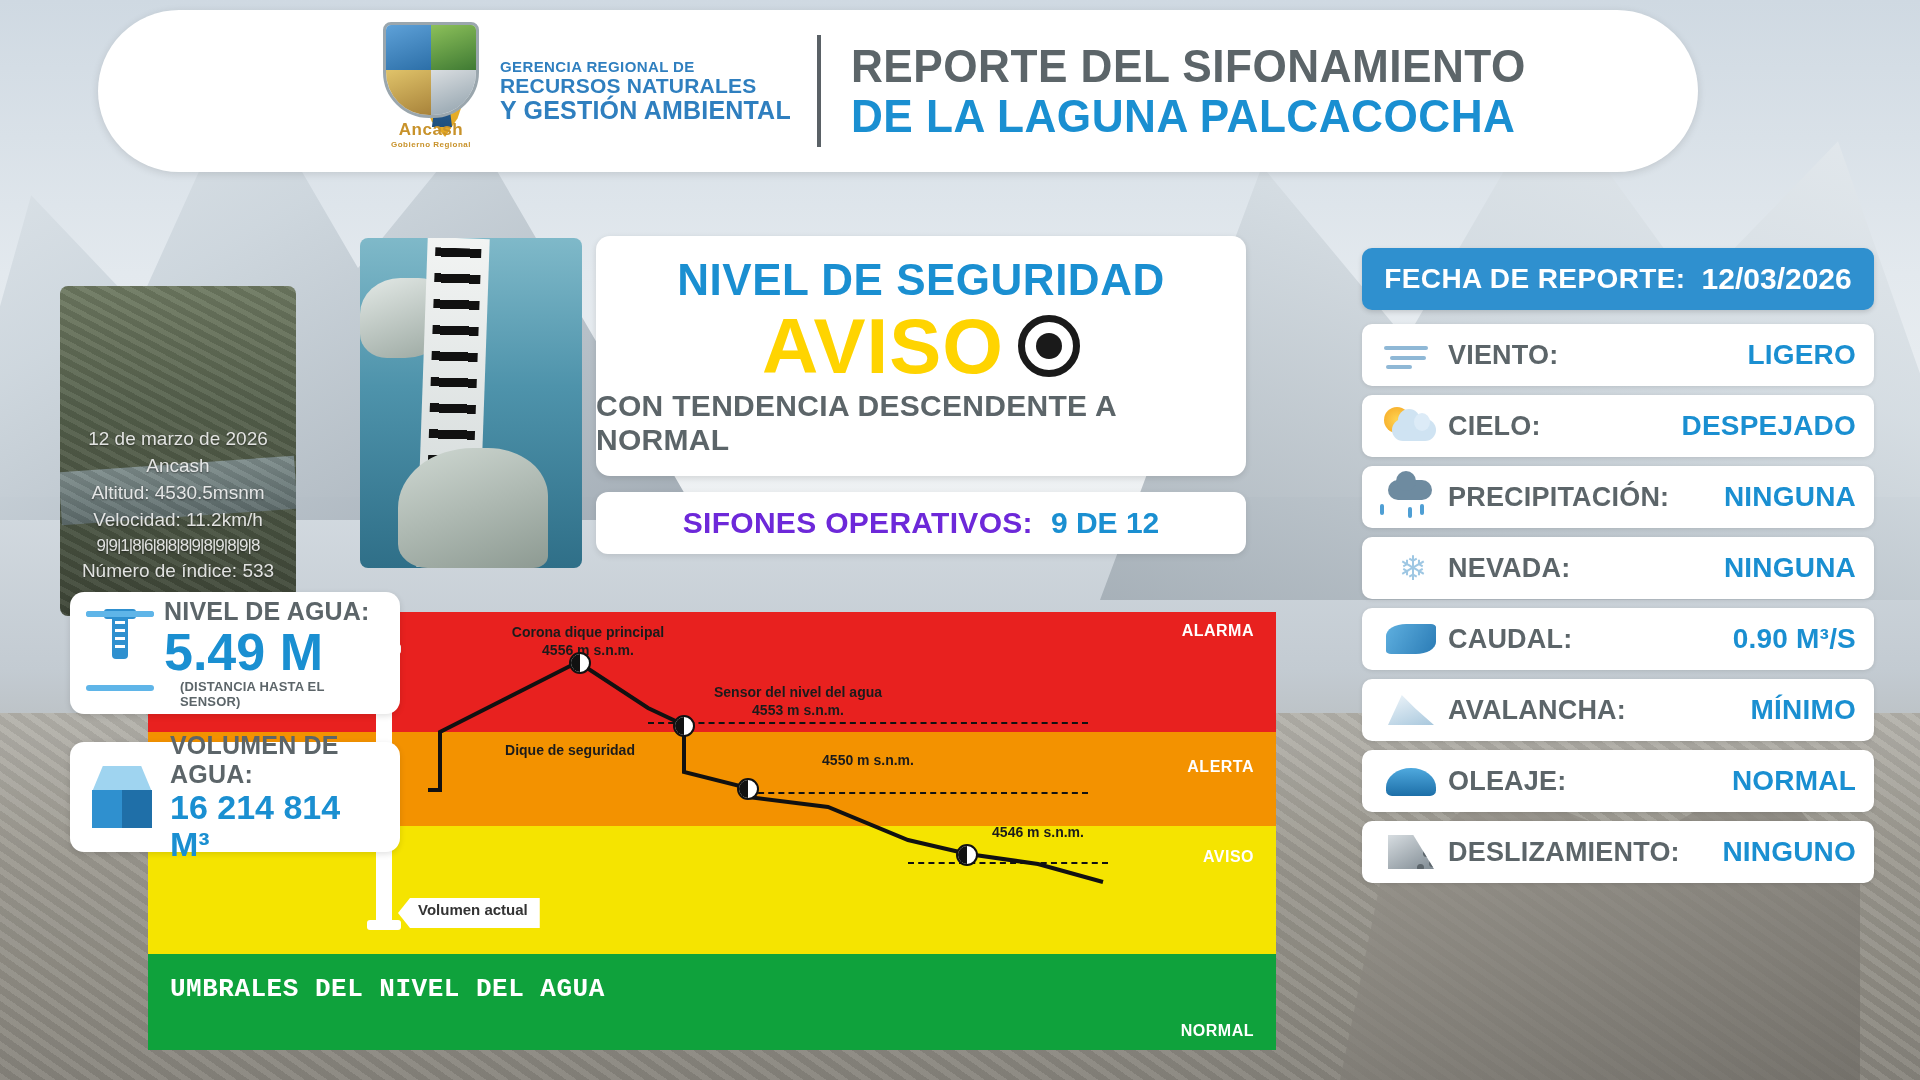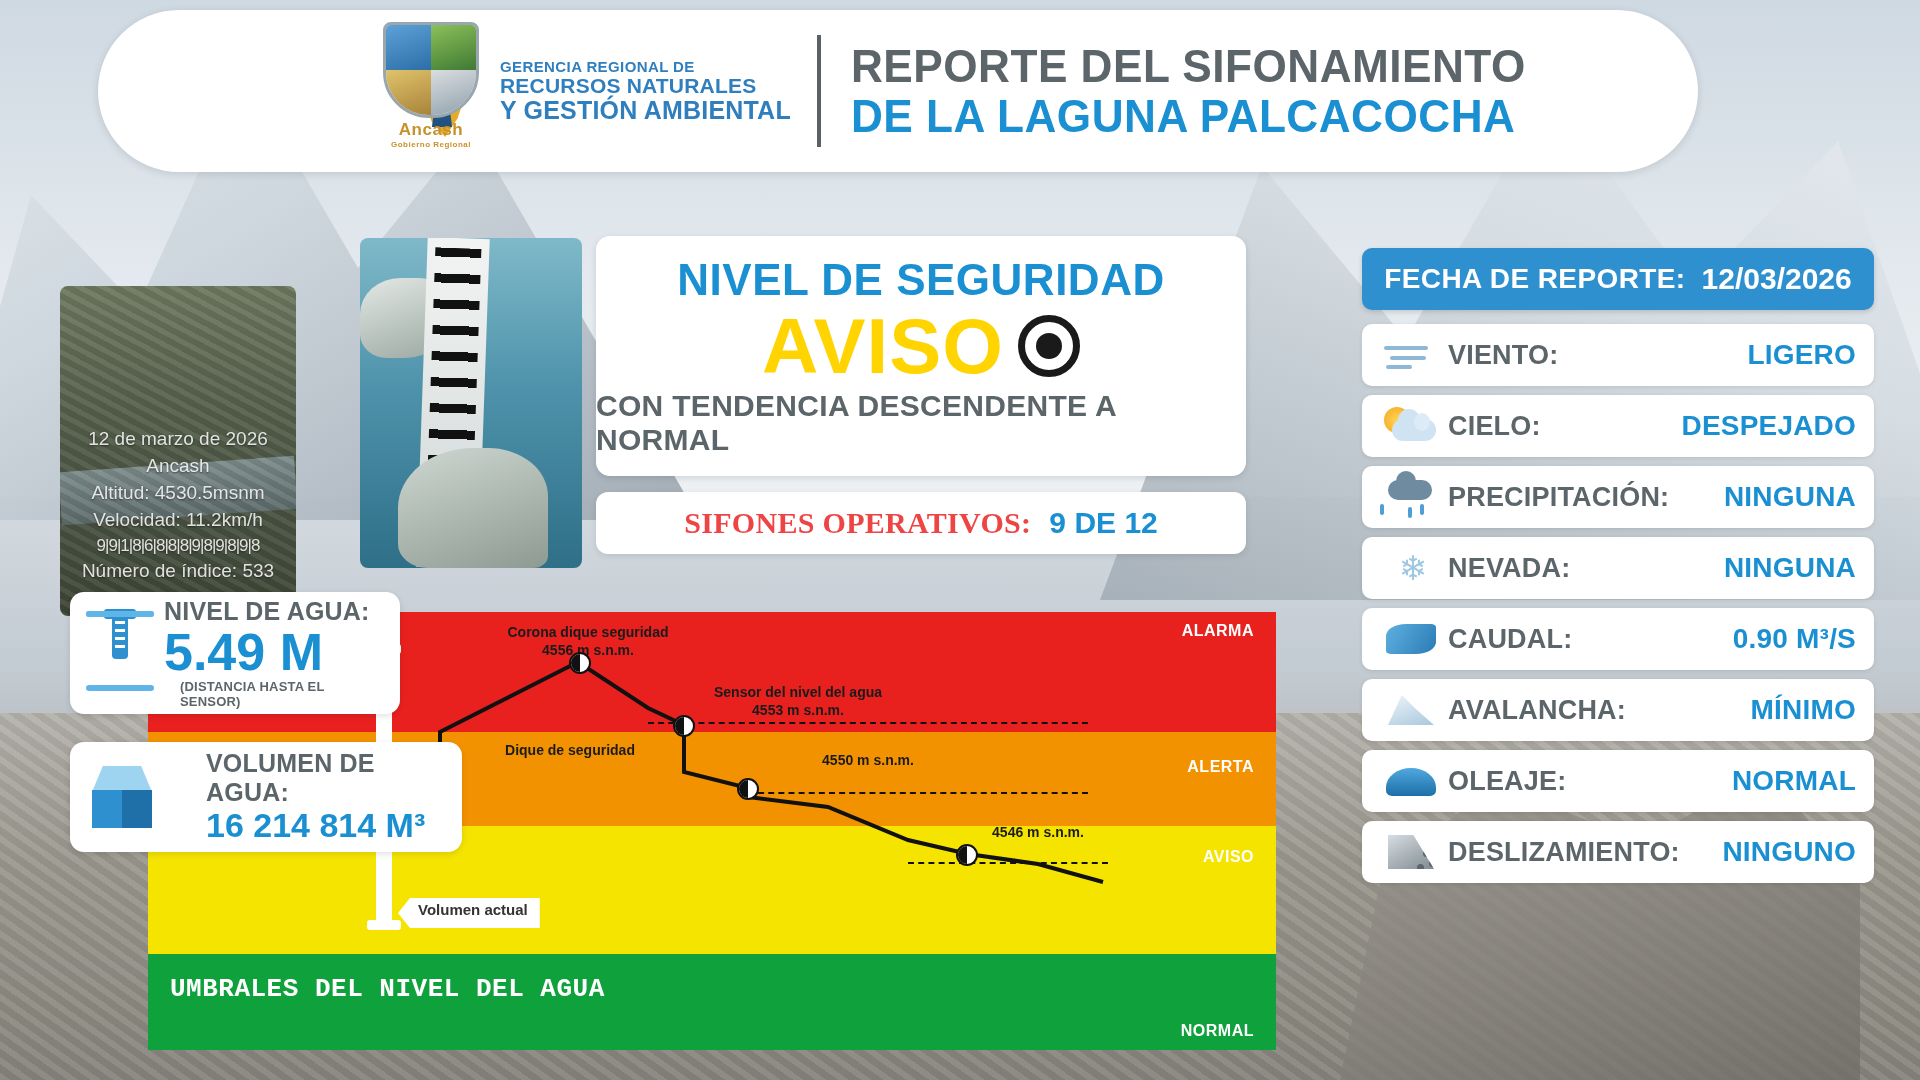--- a/index.html
+++ b/index.html
@@ -111,22 +111,22 @@
     font-family:"Liberation Sans Narrow","Liberation Sans",sans-serif; line-height:1;}
   .dot-icon { width: 62px; height: 62px; border-radius:50%; border: 7px solid #1a1a1a; position:relative;}
   .dot-icon:after{ content:""; position:absolute; left:50%; top:50%; width: 26px; height:26px;
     background:#1a1a1a; border-radius:50%; transform: translate(-50%,-50%);}
   .safety .t3 { font-size: 30px; font-weight: 700; color:#5c6569; letter-spacing:.3px;
     font-family:"Liberation Sans Narrow","Liberation Sans",sans-serif;}
 
   .sifones { position:absolute; left: 596px; top: 492px; width: 650px; height: 62px;
     background:#fff; border-radius: 12px; display:flex; align-items:center; justify-content:center; gap:18px;
     box-shadow: 0 2px 6px rgba(0,0,0,.1);}
-  .sifones .lbl { font-size: 30px; font-weight:700; color:#ef4444; letter-spacing:.3px;
-    font-family:Liberation Serif, serif;}
+  .sifones .lbl { font-size: 30px; font-weight:700; color:#6d28d9; letter-spacing:.3px;
+    font-family:Liberation Sans, sans-serif;}
   .sifones .val { font-size: 30px; font-weight:800; color:#1a8fd1;
     font-family:"Liberation Sans Narrow","Liberation Sans",sans-serif;}
 
   
   .date-bar { position:absolute; left: 1362px; top: 248px; width: 512px; height: 62px;
     background:#2f90cf; border-radius: 10px; display:flex; align-items:center; justify-content:center; gap:16px;
     box-shadow: 0 2px 5px rgba(0,0,0,.15);}
   .date-bar .lbl { font-size: 28px; font-weight:700; color:#fff; letter-spacing:.4px;
     font-family:"Liberation Sans Narrow","Liberation Sans",sans-serif;}
   .date-bar .val { font-size: 30px; font-weight:800; color:#fff;
@@ -165,23 +165,23 @@
   .ic-slide { position:absolute; left:8px; top:6px; width:46px; height:34px;
     background: linear-gradient(150deg,#d7dde1,#7f8a92); clip-path: polygon(0 0,55% 0,100% 100%,0 100%);}
   .ic-slide i{ position:absolute; width:7px; height:7px; border-radius:50%; background:#5d666c;}
   .ic-slide i:nth-child(1){right:-2px;bottom:2px;} .ic-slide i:nth-child(2){right:10px;bottom:-2px;}
   .ic-slide i:nth-child(3){right:4px;bottom:12px;}
 
   
   .card-level { position:absolute; left: 70px; top: 592px; width: 330px; height: 122px;
     background:#fff; border-radius: 14px; display:flex; align-items:center; padding: 0 14px;
     box-shadow: 0 2px 6px rgba(0,0,0,.12);}
-  .card-vol { position:absolute; left: 70px; top: 742px; width: 392px; height: 110px;
+  .card-vol { position:absolute; left: 70px; top: 742px; width: 330px; height: 110px;
     background:#fff; border-radius: 14px; display:flex; align-items:center; padding: 0 14px;
-    box-shadow: 0 2px 6px rgba(0,0,0,.12); gap: 36px;}
+    box-shadow: 0 2px 6px rgba(0,0,0,.12);}
   .gauge-icon { width: 72px; height: 84px; position:relative; flex:0 0 auto; margin-right:8px;}
   .gauge-icon .post { position:absolute; left:28px; top:4px; width:16px; height:44px; background:#2f90cf; border-radius:4px;}
   .gauge-icon .post:after{content:""; position:absolute; left:3px; top:6px; width:10px; height:3px; background:#fff;
      box-shadow:0 8px 0 #fff, 0 16px 0 #fff, 0 24px 0 #fff;}
   .gauge-icon .cap { position:absolute; left:20px; top:-2px; width:32px; height:10px; background:#2f90cf; border-radius:3px;}
   .gauge-icon .w { position:absolute; left:2px; width:68px; height:6px; background:#5fb5e8; border-radius:4px;}
   .gauge-icon .w:nth-of-type(1){top:52px;} .gauge-icon .w:nth-of-type(2){top:63px;} .gauge-icon .w:nth-of-type(3){top:74px;}
   .box-icon { width: 76px; height: 74px; position:relative; flex:0 0 auto; margin-right:10px;}
   .box-icon .top { position:absolute; left:8px; top:6px; width:60px; height:26px;
     background:#9fd4f0; transform: skewX(0deg); clip-path: polygon(18% 0,82% 0,100% 100%,0 100%);}
@@ -386,21 +386,21 @@
 
   <svg class="line" viewBox="0 0 1128 438" preserveAspectRatio="none">
     <polyline points="280,178 292,178 292,120 430,50 500,96 536,113 536,160 600,176 600,185 680,195 760,228 820,242 890,252 955,270" fill="none" stroke="#111" stroke-width="4"></polyline>
   </svg>
 
   <div class="dash" style="left:500px; top:110px; width:440px;"></div>
   <div class="dash" style="left:600px; top:180px; width:340px;"></div>
   <div class="dash" style="left:760px; top:250px; width:200px;"></div>
 
   <div class="lbl-box" style="left:330px; top:12px; width:220px;">
-    <div>Corona dique seguridad</div>
+    <div>Corona dique principal</div>
     <div>4556 m s.n.m.</div>
   </div>
   <div class="lbl-box" style="left:540px; top:72px; width:220px;text-align:center;">
     <div>Sensor del nivel del agua</div>
     <div>4553 m s.n.m.</div>
   </div>
   <div class="lbl-box" style="left:312px; top:130px; width:220px;">
     <div>Dique de seguridad</div>
   </div>
   <div class="lbl-box" style="left:620px; top:140px; width:200px;">

